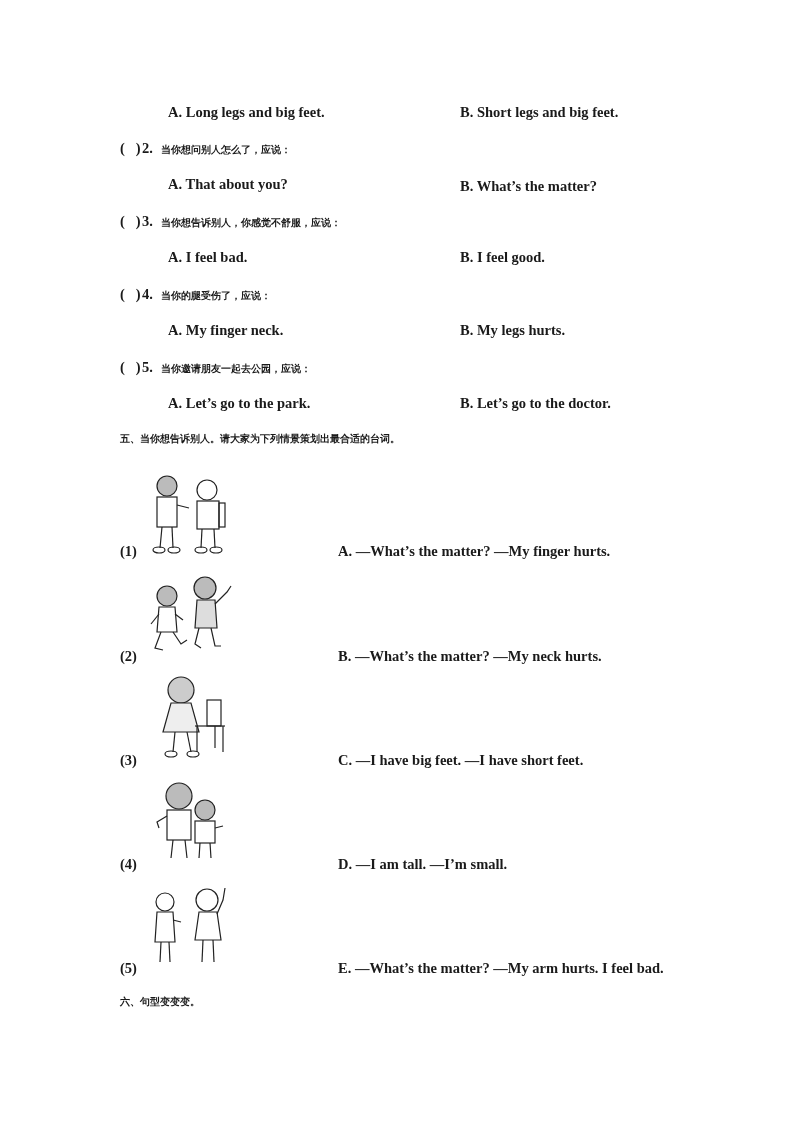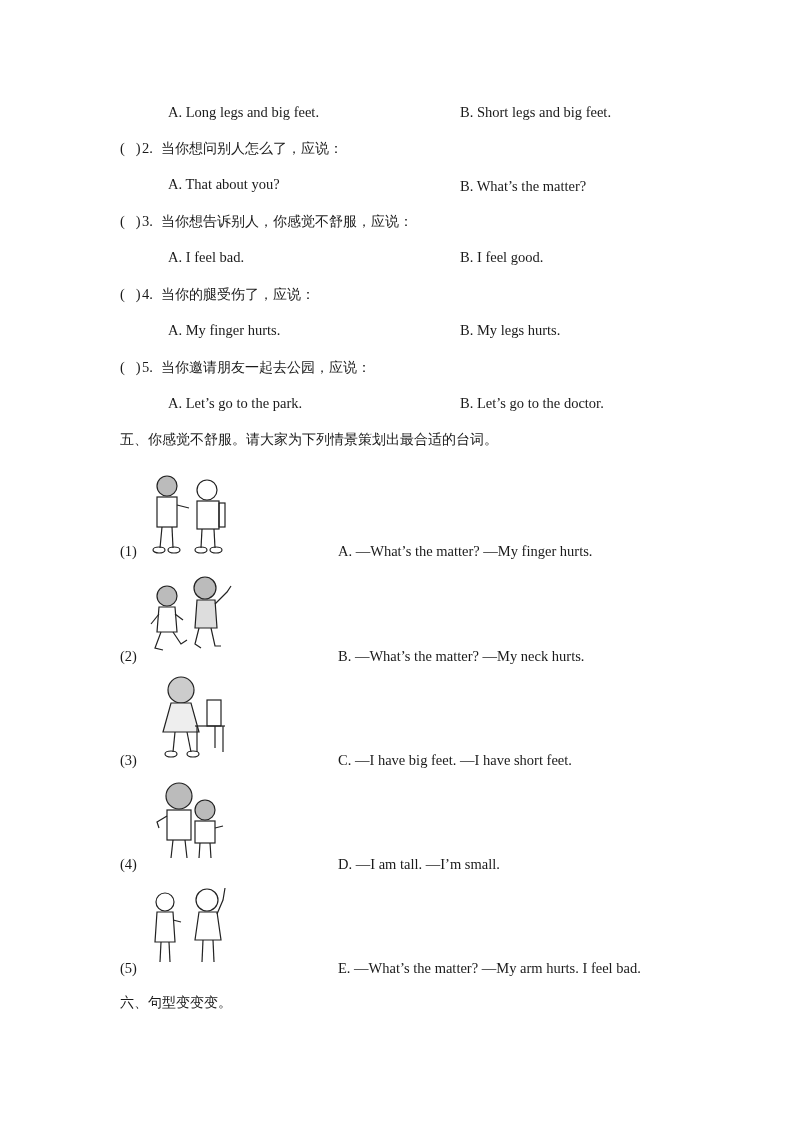--- a/index.html
+++ b/index.html
@@ -1,22 +1,22 @@
 <!DOCTYPE html>
 <html><head>
 <meta charset="utf-8">
 <style>
   html, body { margin: 0; padding: 0; background: #ffffff; }
   body {
     width: 793px; height: 1122px; position: relative; overflow: hidden;
     font-family: "Liberation Serif", "DejaVu Serif", serif;
     color: #1a1a1a; font-size: 14.5px;
   }
-  .line { position: absolute; white-space: nowrap; line-height: 20px; }
-  .cn { font-family: "DejaVu Sans", "Liberation Sans", sans-serif; font-size: 14px; }
+  .line { position: absolute; white-space: nowrap; line-height: 20px; font-weight: bold; }
+  .cn { font-family: "DejaVu Sans", "Liberation Sans", sans-serif; font-size: 10px; }
   .opt-a { left: 168px; }
   .opt-b { left: 460px; }
   .q { left: 120px; }
   .paren { display: inline-block; width: 22px; }
   .qnum { margin-right: 8px; }
   .pic { position: absolute; left: 145px; width: 95px; height: 88px; }
   .pic svg { width: 100%; height: 100%; }
   .num { position: absolute; left: 120px; }
   .ans { position: absolute; left: 338px; }
 </style>
@@ -34,30 +34,30 @@
 
 <div class="line q" style="top:211px">
   <span class="paren">(&nbsp;&nbsp;&nbsp;)</span><span class="qnum">3.</span><span class="cn">当你想告诉别人，你感觉不舒服，应说：</span>
 </div>
 <div class="line opt-a" style="top:247px">A. I feel bad.</div>
 <div class="line opt-b" style="top:247px">B. I feel good.</div>
 
 <div class="line q" style="top:284px">
   <span class="paren">(&nbsp;&nbsp;&nbsp;)</span><span class="qnum">4.</span><span class="cn">当你的腿受伤了，应说：</span>
 </div>
-<div class="line opt-a" style="top:320px">A. My finger hurts.</div>
+<div class="line opt-a" style="top:320px">A. My finger neck.</div>
 <div class="line opt-b" style="top:320px">B. My legs hurts.</div>
 
 <div class="line q" style="top:357px">
   <span class="paren">(&nbsp;&nbsp;&nbsp;)</span><span class="qnum">5.</span><span class="cn">当你邀请朋友一起去公园，应说：</span>
 </div>
 <div class="line opt-a" style="top:393px">A. Let’s go to the park.</div>
 <div class="line opt-b" style="top:393px">B. Let’s go to the doctor.</div>
 
-<div class="line cn" style="left:120px; top:429px">五、你感觉不舒服。请大家为下列情景策划出最合适的台词。</div>
+<div class="line cn" style="left:120px; top:429px">五、当你想告诉别人。请大家为下列情景策划出最合适的台词。</div>
 
 <div class="pic" style="top:470px">
   <svg viewBox="0 0 95 88" fill="none" stroke="#222" stroke-width="1.2">
     <circle cx="22" cy="16" r="10" fill="#bbb"></circle>
       <rect x="12" y="27" width="20" height="30"></rect>
       <line x1="17" y1="57" x2="15" y2="78"></line>
       <line x1="27" y1="57" x2="28" y2="78"></line>
       <ellipse cx="14" cy="80" rx="6" ry="3"></ellipse>
       <ellipse cx="29" cy="80" rx="6" ry="3"></ellipse>
       <line x1="32" y1="35" x2="44" y2="38"></line>

